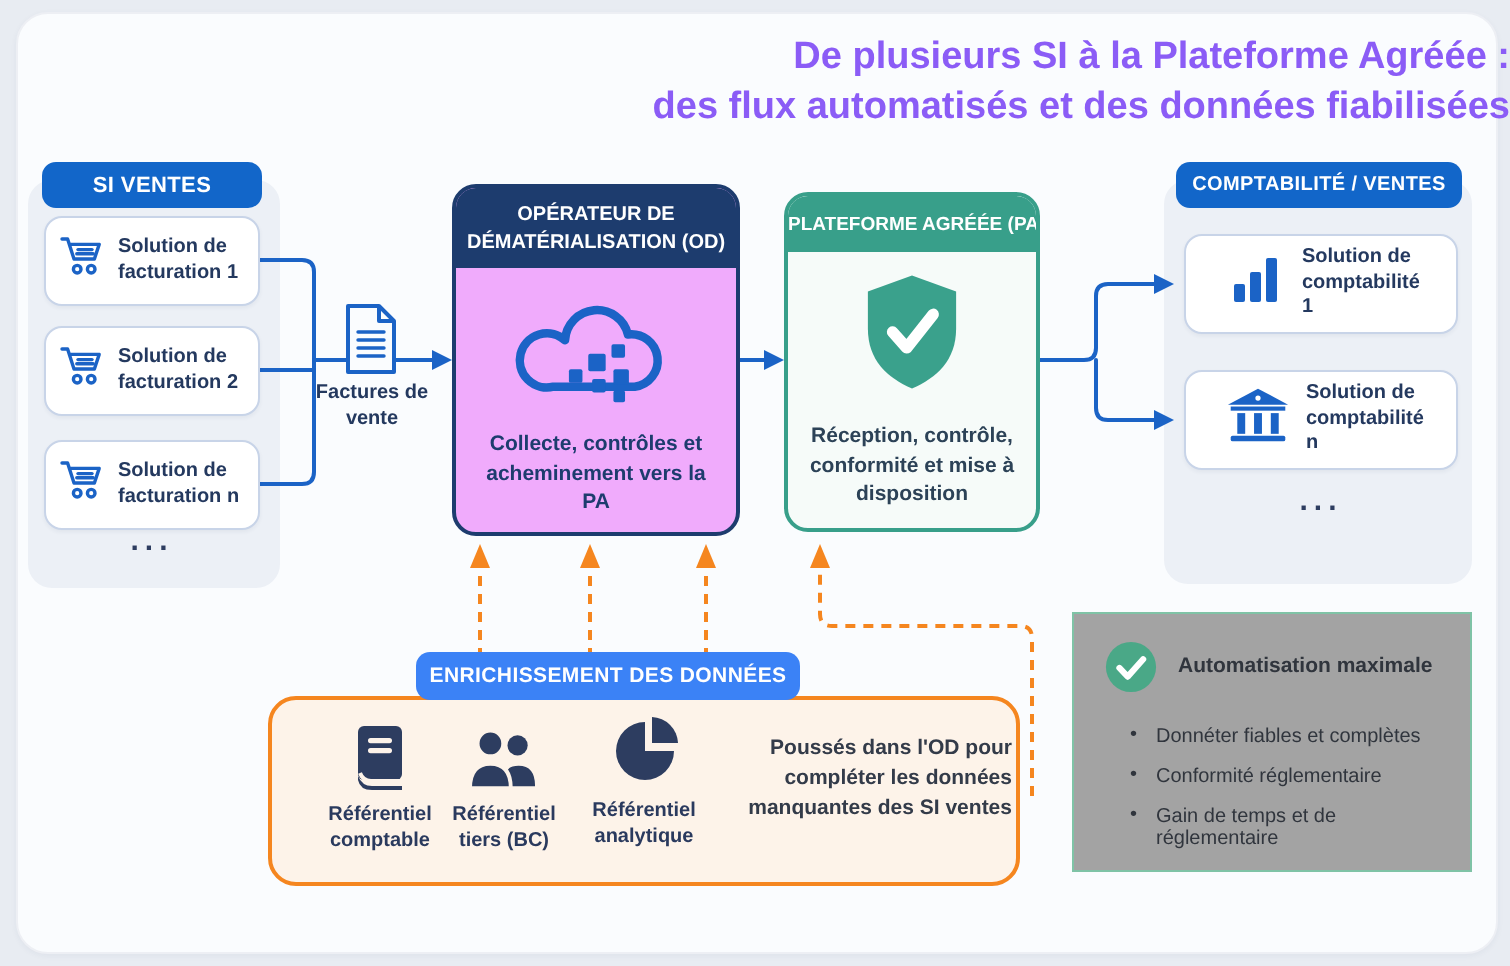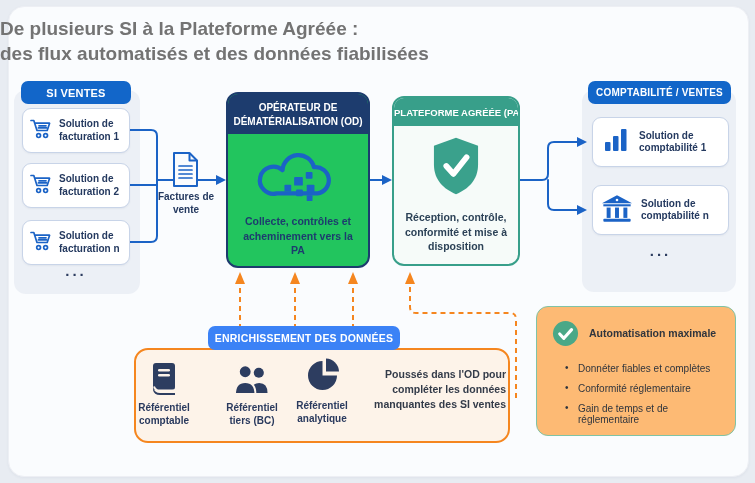--- a/index.html
+++ b/index.html
@@ -9,22 +9,22 @@
     font-family:"Liberation Sans", sans-serif;
     -webkit-font-smoothing:antialiased;
   }
   .panel{
     position:absolute;left:8px;top:6px;width:739px;height:469px;
     background:#fafcfe;border:1px solid #edeff4;border-radius:16px;
     box-shadow:0 1px 3px rgba(30,50,90,.05);
   }
   .abs{position:absolute;}
   .title{
-    left:0;right:0;top:16px;text-align:left;z-index:3;
-    color:#737373;font-size:19px;font-weight:bold;line-height:1.32;
+    left:0;right:0;top:16px;text-align:right;z-index:3;
+    color:#8b5cf6;font-size:19px;font-weight:bold;line-height:1.32;
   }
   
   .col-bg{background:#ecf0f6;border-radius:12px;z-index:1;}
   .bg-left{left:14px;top:90px;width:126px;height:204px;}
   .bg-right{left:582px;top:90px;width:154px;height:202px;}
   
   .overlay{left:0;top:0;z-index:2;pointer-events:none;}
   .blue-line{stroke:#1b63c6;stroke-width:2;fill:none;stroke-linejoin:round;stroke-linecap:round;}
   .blue-fill{fill:#1b63c6;}
   .orange-dash{stroke:#f5861f;stroke-width:2;fill:none;stroke-dasharray:5 4;stroke-linejoin:round;}
@@ -38,43 +38,43 @@
   .pill-si{left:21px;top:81px;width:110px;height:23px;font-size:11px;}
   .pill-compta{left:588px;top:81px;width:143px;height:23px;font-size:10px;}
   .pill-enrich{left:208px;top:326px;width:192px;height:24px;font-size:10.5px;background:#3b82f6;}
   
   .card{
     z-index:3;background:#fff;border:1px solid #c8d4e8;border-radius:9px;
     display:flex;align-items:center;gap:6px;padding:0 6px;box-sizing:border-box;
     box-shadow:0 1px 2px rgba(30,50,90,.06);
   }
   .card-l{left:22px;width:108px;height:45px;}
-  .card-r{left:592px;width:137px;height:50px;padding:0 8px;gap:8px;}
+  .card-r{left:592px;width:137px;height:50px;padding:0 20px;gap:8px;}
   .card-txt{font-size:10px;font-weight:700;color:#24395f;line-height:1.25;}
   .dots{z-index:3;text-align:center;color:#2d3d60;font-weight:bold;font-size:15px;letter-spacing:3px;}
   
   .proc{z-index:3;border-radius:12px;overflow:hidden;display:flex;flex-direction:column;box-sizing:border-box;}
-  .od-box{left:226px;top:92px;width:144px;height:176px;background:#22c55e;border:2px solid #1d3c6e;}
+  .od-box{left:226px;top:92px;width:144px;height:176px;background:#f0abfc;border:2px solid #1d3c6e;}
   .od-head{background:#1d3c6e;color:#fff;font-size:10px;font-weight:bold;text-align:center;padding:7px 4px 6px;line-height:1.35;}
   .pa-box{left:392px;top:96px;width:128px;height:170px;background:#f6fbf9;border:2px solid #389f8a;}
   .pa-head{background:#389f8a;color:#fff;font-size:9.5px;font-weight:bold;text-align:center;padding:9px 0 8px;white-space:nowrap;}
   .proc-body{flex:1;display:flex;flex-direction:column;align-items:center;}
   .proc-txt{font-size:10.5px;font-weight:600;text-align:center;line-height:1.4;padding:0 8px;}
   .od-txt{color:#1d3c6e;margin-top:6px;}
   .pa-txt{color:#2c4257;margin-top:10px;}
   
   .doc-label{left:146px;top:191px;width:80px;z-index:3;text-align:center;font-size:10px;font-weight:600;color:#24395f;line-height:1.25;}
   
   .enrich-box{left:134px;top:348px;width:376px;height:95px;z-index:3;background:#fdf3e9;border:2px solid #f5861f;border-radius:14px;box-sizing:border-box;}
   .ref-group{z-index:4;display:flex;flex-direction:column;align-items:center;gap:5px;}
   .ref-icon-slot{height:38px;display:flex;align-items:flex-end;}
   .ref-label{font-size:10px;font-weight:600;color:#2a3a5e;line-height:1.3;text-align:center;}
   .enrich-note{left:356px;top:367px;width:150px;z-index:4;font-size:10.5px;font-weight:600;color:#333b49;text-align:right;line-height:1.45;}
   
-  .benefits{left:536px;top:306px;width:200px;height:130px;z-index:3;background:#fdba74;border:1.5px solid #7fc3a6;border-radius:12px;box-sizing:border-box;}
+  .benefits{left:536px;top:306px;width:200px;height:130px;z-index:3;background:#a3a3a3;border:1.5px solid #7fc3a6;border-radius:0;box-sizing:border-box;}
   .benefits-title{position:absolute;left:52px;top:20px;font-size:10.5px;font-weight:bold;color:#30353d;}
   .benefits-list{position:absolute;left:16px;top:44px;right:8px;margin:12px;padding:0;list-style:none;}
   .benefits-list li{position:relative;padding-left:13px;margin-bottom:9px;font-size:10px;font-weight:500;color:#30353d;}
   .benefits-list li::before{content:"•";position:absolute;left:0;top:-1px;color:#30353d;}
 </style>
 </head>
 <body>
 
 <div class="panel"></div>
 
@@ -220,21 +220,21 @@
       <rect x="2.5" y="26" width="29" height="3" rx="1"></rect>
     </svg>
   </span>
   <span class="card-txt">Solution de comptabilité n</span>
 </div>
 <div class="abs dots" style="left:592px;top:242px;width:137px">...</div>
 
 <div class="abs enrich-box"></div>
 <div class="abs pill pill-enrich">ENRICHISSEMENT DES DONNÉES</div>
 
-<div class="abs ref-group" style="left:126px;top:358px;width:76px">
+<div class="abs ref-group" style="left:152px;top:358px;width:76px">
   <span class="ref-icon-slot">
     <svg width="32" height="34" viewBox="0 0 32 34">
       <rect x="5" y="1" width="22" height="27" rx="3" fill="#2d3d60"></rect>
       <rect x="10" y="7" width="12" height="2.6" rx="1.3" fill="#fdf3e9"></rect>
       <rect x="10" y="12" width="12" height="2.6" rx="1.3" fill="#fdf3e9"></rect>
       <path d="M6 24.5 q1.5 4 5.5 4 h15.5" fill="none" stroke="#fdf3e9" stroke-width="2"></path>
       <path d="M5 26 q2 5 7 5 h15 v2 h-15 q-6 0 -7 -5 z" fill="#2d3d60"></path>
     </svg>
   </span>
   <span class="ref-label">Référentiel comptable</span>

